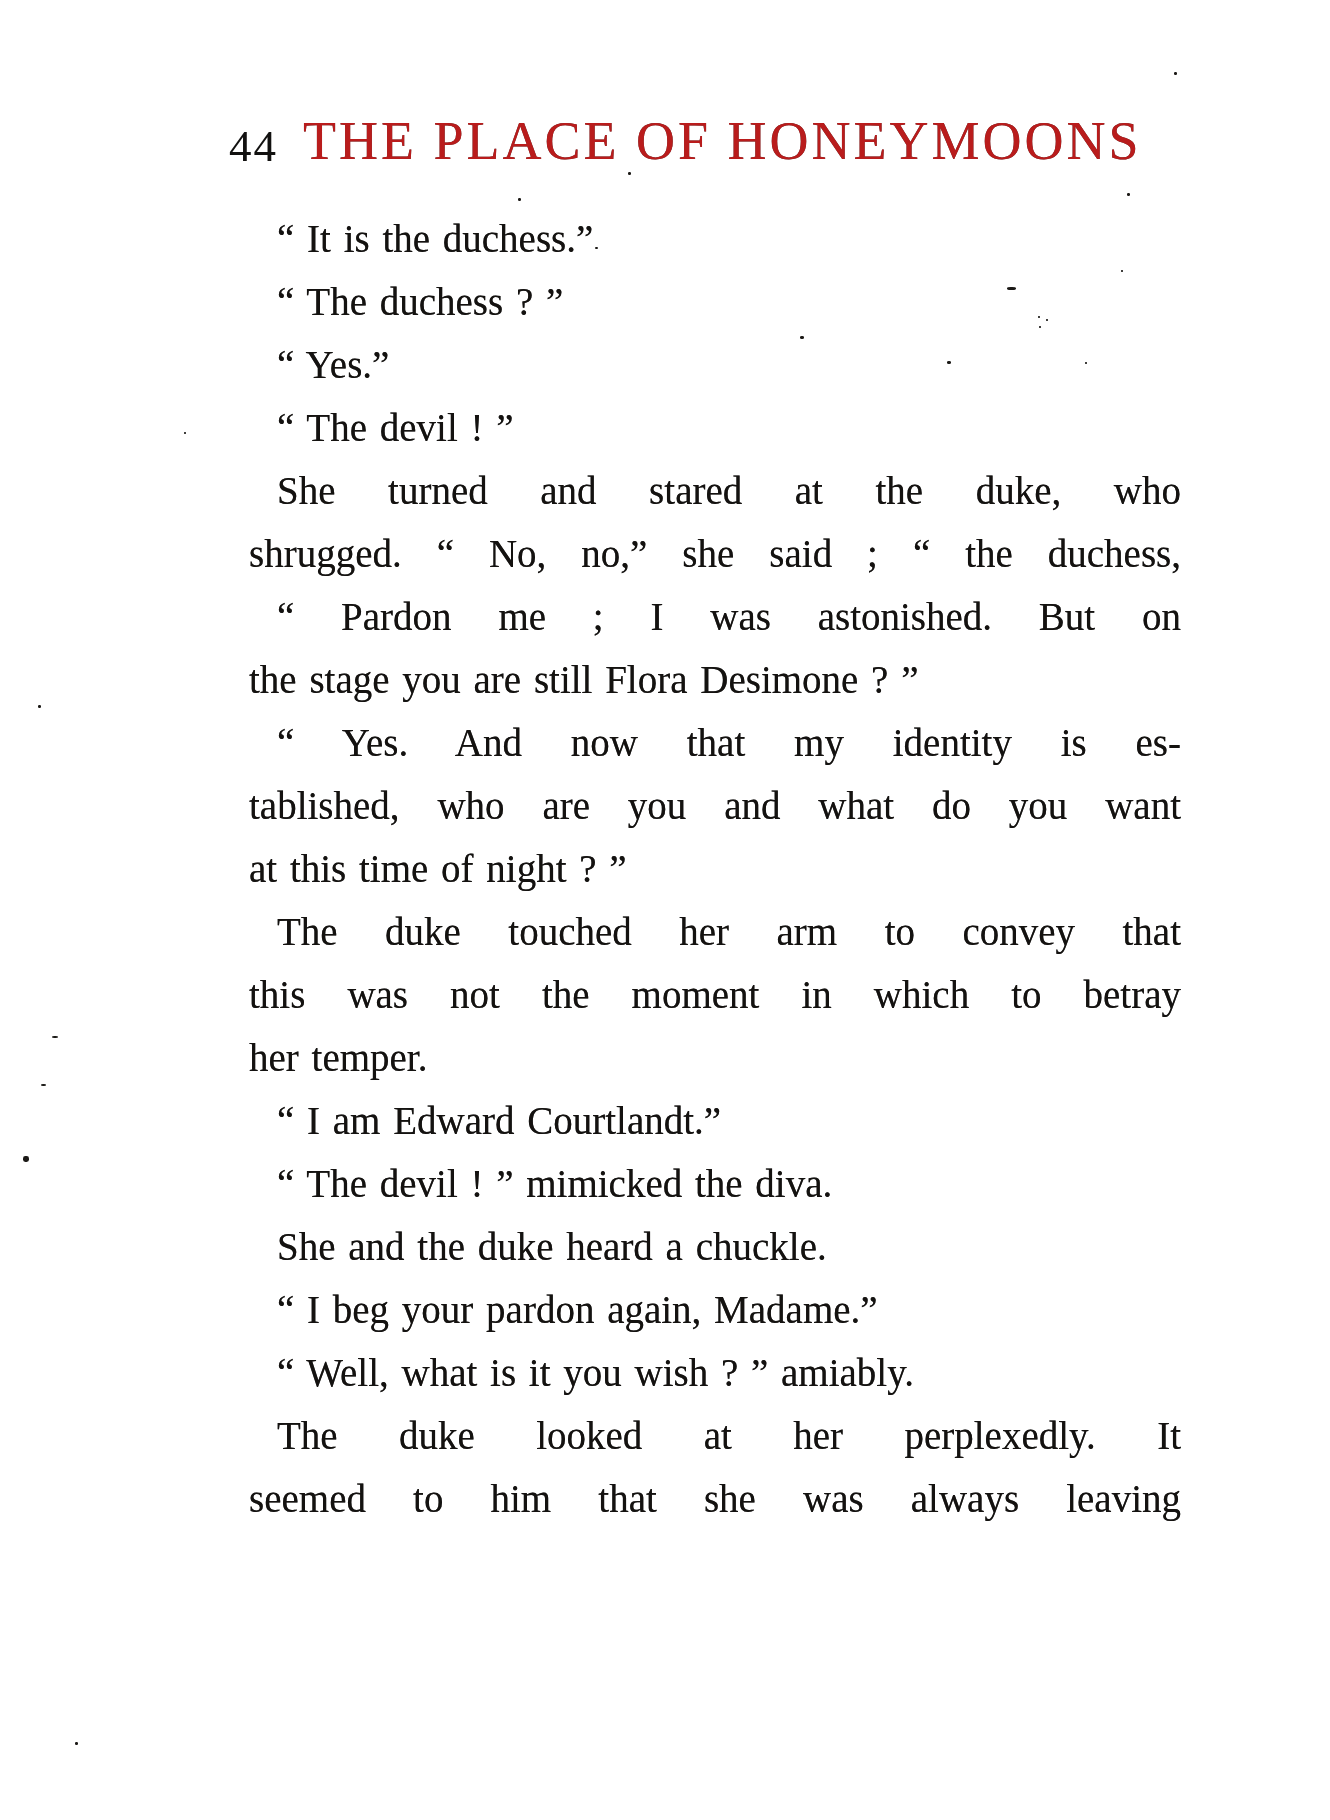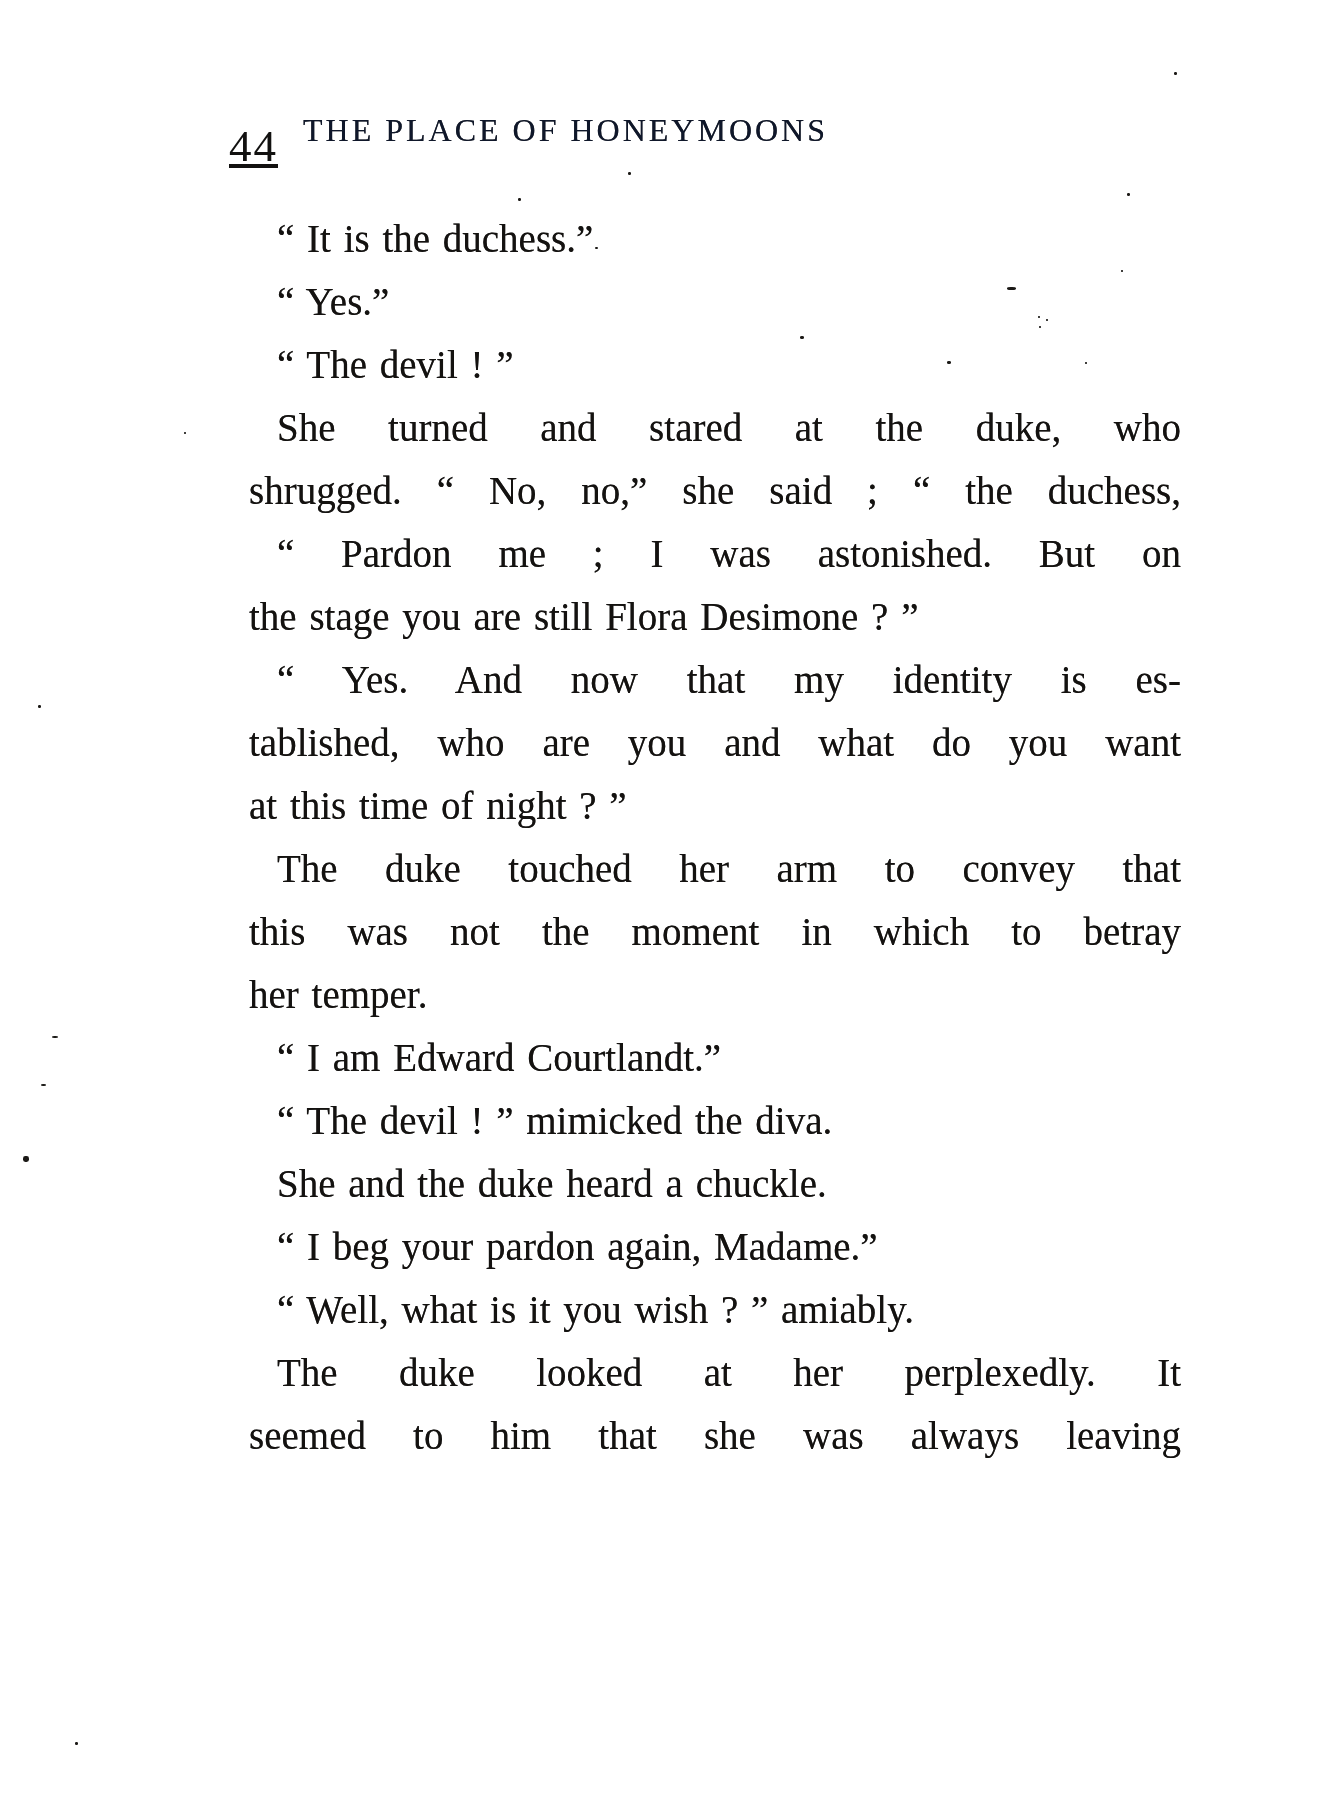--- a/index.html
+++ b/index.html
@@ -17,31 +17,30 @@
     color: #141210;
   }
   .page-number {
     position: absolute;
     left: 229px;
     top: 124px;
     font-size: 45px;
     line-height: 1;
     letter-spacing: 2px;
     color: #121110;
-    text-decoration: underline;
   }
   .running-title {
     position: absolute;
     left: 303px;
     top: 114px;
-    font-size: 32px;
+    font-size: 54px;
     line-height: 1;
     letter-spacing: 3px;
     white-space: nowrap;
-    color: #0f172a;
+    color: #b91c1c;
     text-shadow: 0 0 0.5px rgba(10,10,10,0.75);
   }
   .body-text {
     position: absolute;
     left: 228px;
     top: 207px;
     width: 932px;
     font-size: 39px;
     word-spacing: 3px;
     color: #141210;
@@ -74,20 +73,21 @@
   }
 </style>
 </head>
 <body>
 
 <div class="page">
   <div class="page-number">44</div>
   <div class="running-title">THE PLACE OF HONEYMOONS</div>
   <div class="body-text">
       <div class="line indent">“ It is the duchess.”</div>
+      <div class="line indent">“ The duchess ? ”</div>
       <div class="line indent">“ Yes.”</div>
       <div class="line indent">“ The devil ! ”</div>
       <div class="line indent justify">She turned and stared at the duke, who</div>
       <div class="line justify">shrugged. “ No, no,” she said ; “ the duchess,</div>
       <div class="line indent justify">“ Pardon me ; I was astonished. But on</div>
       <div class="line">the stage you are still Flora Desimone ? ”</div>
       <div class="line indent justify">“ Yes. And now that my identity is es-</div>
       <div class="line justify">tablished, who are you and what do you want</div>
       <div class="line">at this time of night ? ”</div>
       <div class="line indent justify">The duke touched her arm to convey that</div>

